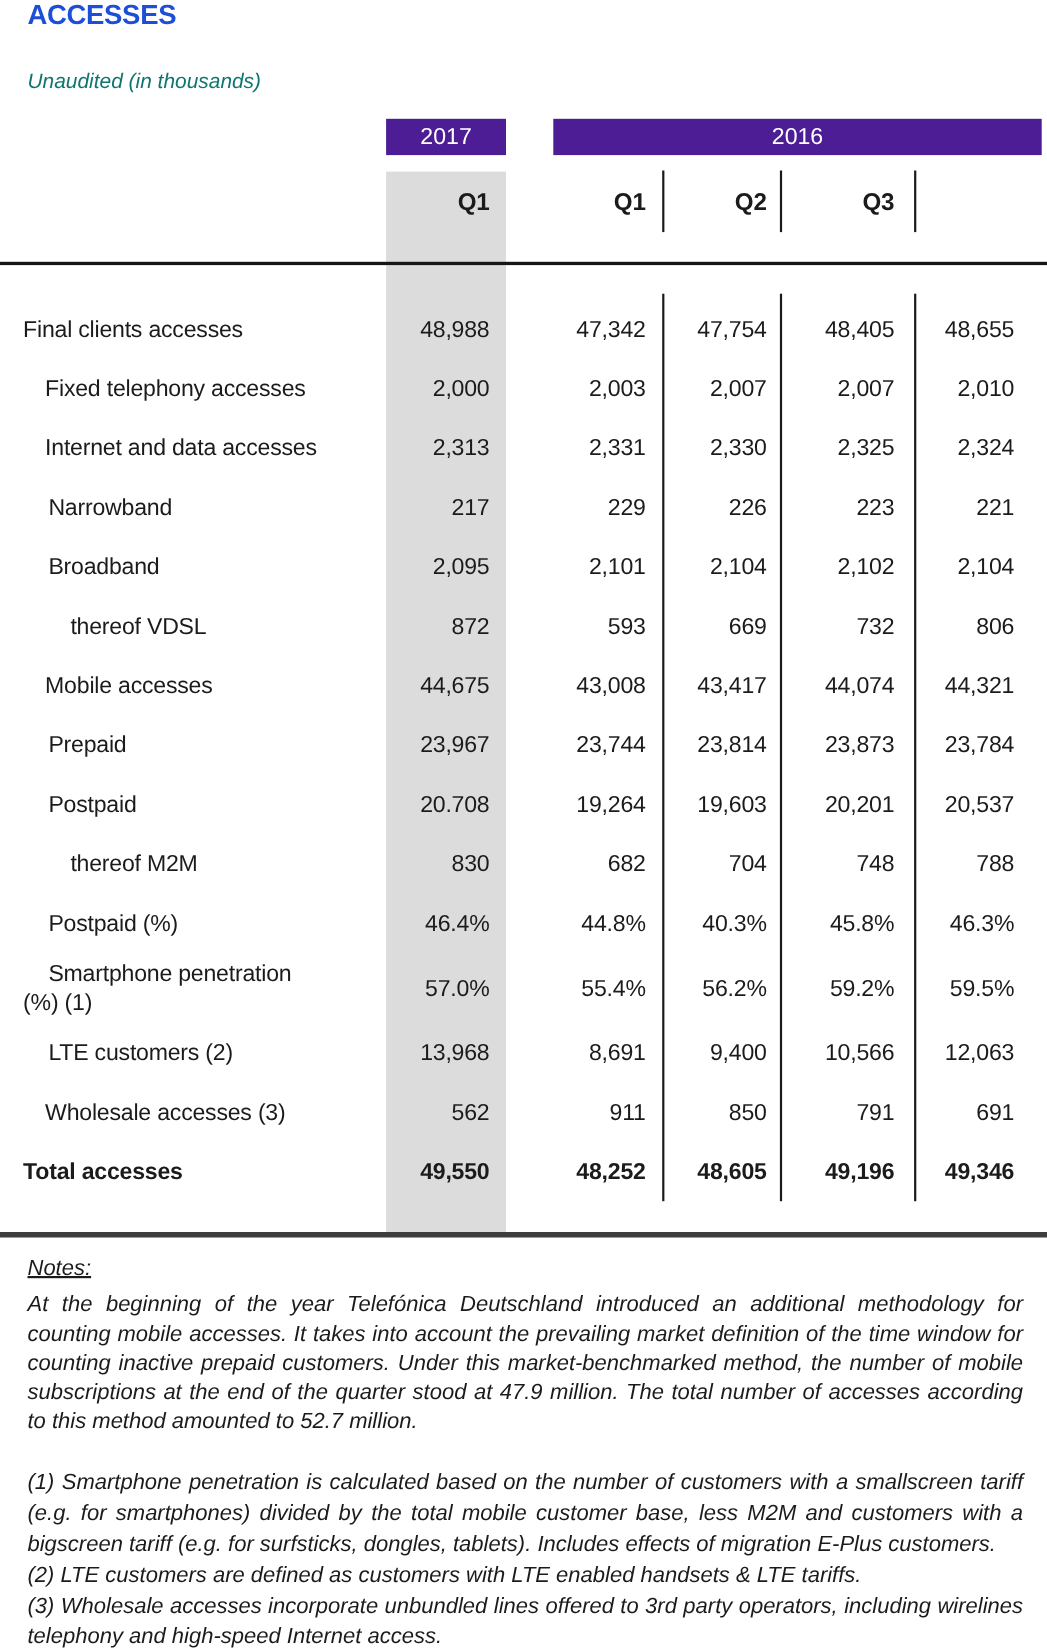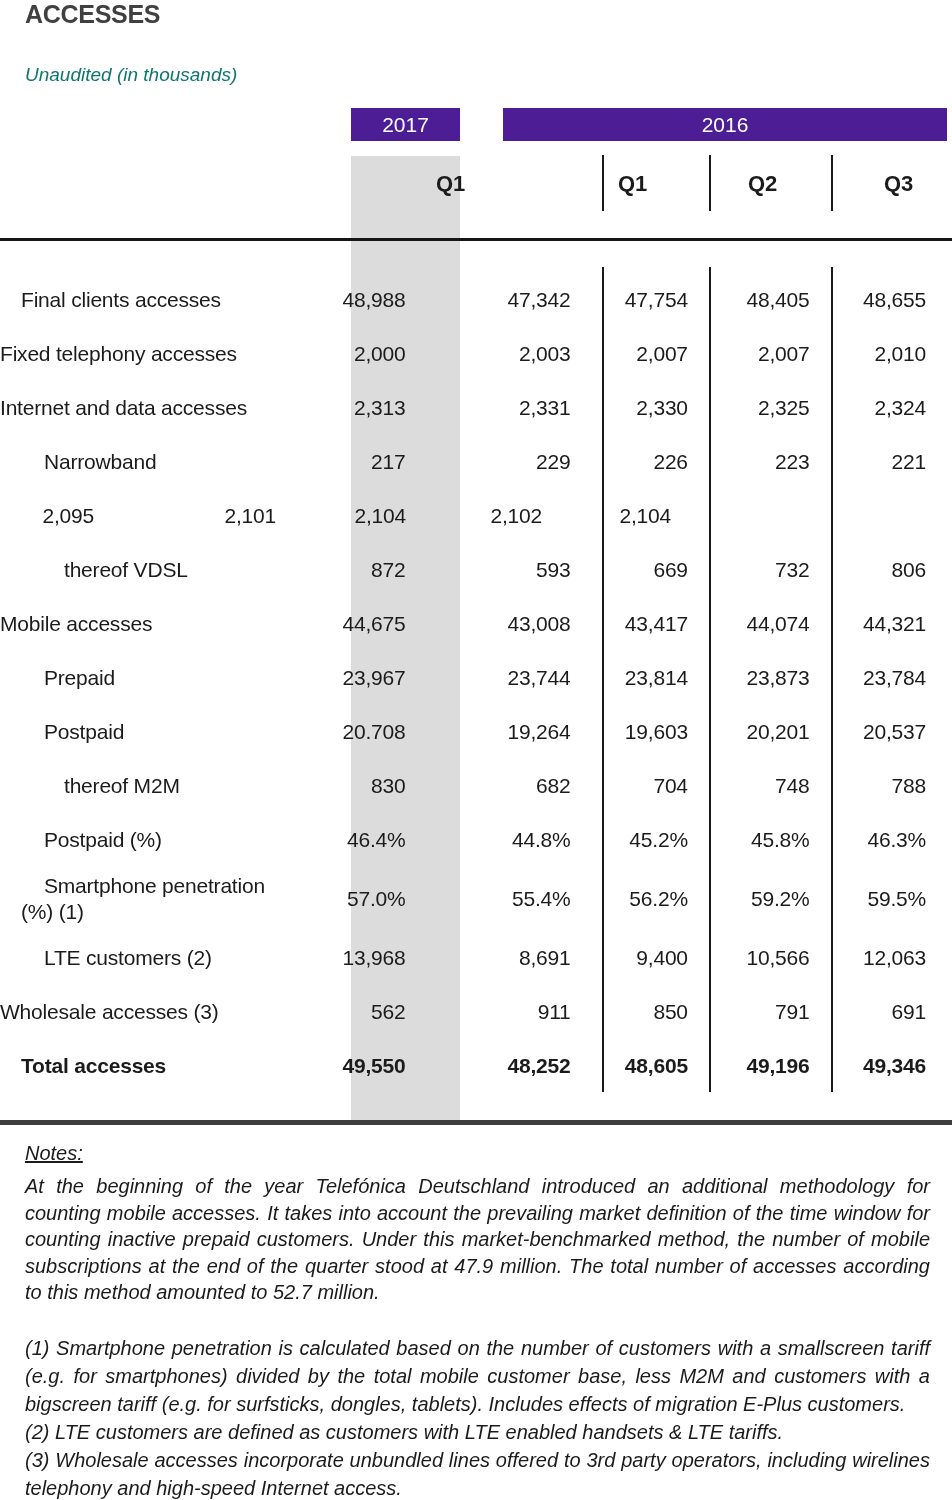--- a/index.html
+++ b/index.html
@@ -3,48 +3,48 @@
 <meta charset="utf-8">
 <style>
   html,body { margin:0; padding:0; background:#ffffff; }
   .page {
     position:relative; width:952px; height:1500px; background:#ffffff;
     font-family:"Liberation Sans","DejaVu Sans",sans-serif; color:#1b1b1b;
     overflow:hidden;
   }
   .abs { position:absolute; }
 
-  #title { top:0px; left:25px; font-size:25px; font-weight:bold; color:#404040; letter-spacing:-0.3px; }
+  #title { top:0px; left:25px; font-size:25px; font-weight:bold; color:#1d4ed8; letter-spacing:-0.3px; }
   #subtitle { top:64px; left:25px; font-size:19px; font-style:italic; color:#0f766e; }
 
   .year-bar { top:108px; height:33px; background:#4c1d95; color:#ffffff; font-size:21px;
               display:flex; align-items:center; justify-content:center; }
   #bar2017 { left:351px; width:109px; }
   #bar2016 { left:503px; width:444px; }
 
   #graycol { left:351px; top:156px; width:109px; height:964px; background:#dcdcdc; }
 
   #toprule { left:0; top:238px; width:952px; height:3px; background:#161616; }
   #botrule { left:0; top:1120px; width:952px; height:5px; background:#3d3d3d; }
 
   .vdiv { width:2px; background:#1a1a1a; }
   .vdiv.hd { top:155px; height:56px; }
   .vdiv.bd { top:267px; height:825px; }
   .vd1 { left:602px; } .vd2 { left:709px; } .vd3 { left:831px; }
 
   #qrow { top:156px; left:0; width:947px; height:56px; }
   #rows { top:273px; left:0; width:947px; }
 
-  .row { display:flex; height:54px;gap:20px; }
+  .row { display:flex; height:54px; }
   .row.tall { height:64px; }
   .cell { box-sizing:border-box; display:flex; align-items:center; font-size:21px; letter-spacing:-0.2px; }
   .val { justify-content:flex-end; text-align:right; font-variant-numeric:tabular-nums; }
   .c-label { width:351px; flex-direction:column; justify-content:center; align-items:stretch; }
   .lbl { display:block; line-height:26px; }
-  .ind0 { padding-left:21px; } .ind1 { }
+  .ind0 { padding-left:21px; } .ind1 { padding-left:41px; }
   .ind2 { padding-left:44px; } .ind3 { padding-left:64px; }
   .ind-wrap { padding-left:21px; }
   .c-a { width:109px; padding-right:15px; }
   .c-gap { width:43px; }
   .c-b { width:99px;  padding-right:15px; }
   .c-c { width:104px; padding-right:9px; }
   .c-d { width:122px; padding-right:15px; }
   .c-e { width:115px; padding-right:21px; }
   .bold { font-weight:bold; }
   .qh { font-size:22px; font-weight:bold; }
@@ -126,20 +126,23 @@
           <span class="lbl ind2">Narrowband</span>
         </div>
         <div class="cell val c-a">217</div>
         <div class="cell c-gap"></div>
         <div class="cell val c-b">229</div>
         <div class="cell val c-c">226</div>
         <div class="cell val c-d">223</div>
         <div class="cell val c-e">221</div>
       </div>
       <div class="row">
+        <div class="cell c-label">
+          <span class="lbl ind2">Broadband</span>
+        </div>
         <div class="cell val c-a">2,095</div>
         <div class="cell c-gap"></div>
         <div class="cell val c-b">2,101</div>
         <div class="cell val c-c">2,104</div>
         <div class="cell val c-d">2,102</div>
         <div class="cell val c-e">2,104</div>
       </div>
       <div class="row">
         <div class="cell c-label">
           <span class="lbl ind3">thereof VDSL</span>
@@ -195,21 +198,21 @@
         <div class="cell val c-d">748</div>
         <div class="cell val c-e">788</div>
       </div>
       <div class="row">
         <div class="cell c-label">
           <span class="lbl ind2">Postpaid (%)</span>
         </div>
         <div class="cell val c-a">46.4%</div>
         <div class="cell c-gap"></div>
         <div class="cell val c-b">44.8%</div>
-        <div class="cell val c-c">45.2%</div>
+        <div class="cell val c-c">40.3%</div>
         <div class="cell val c-d">45.8%</div>
         <div class="cell val c-e">46.3%</div>
       </div>
       <div class="row tall">
         <div class="cell c-label">
           <span class="lbl ind2">Smartphone penetration</span>
           <span class="lbl ind-wrap">(%) (1)</span>
         </div>
         <div class="cell val c-a">57.0%</div>
         <div class="cell c-gap"></div>

